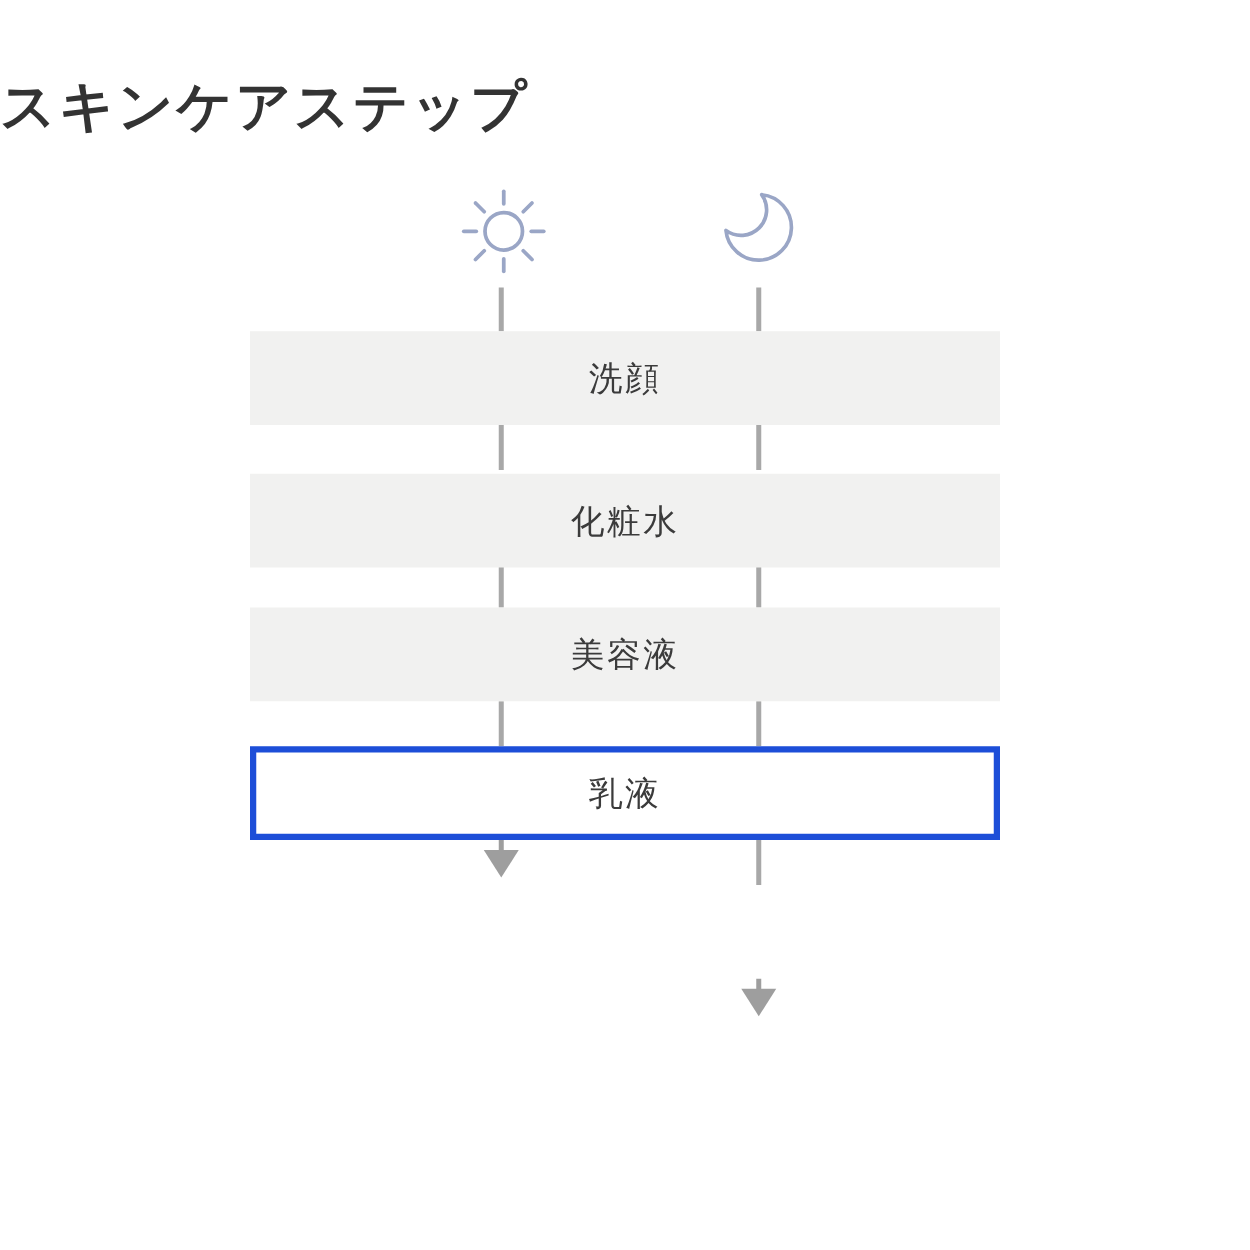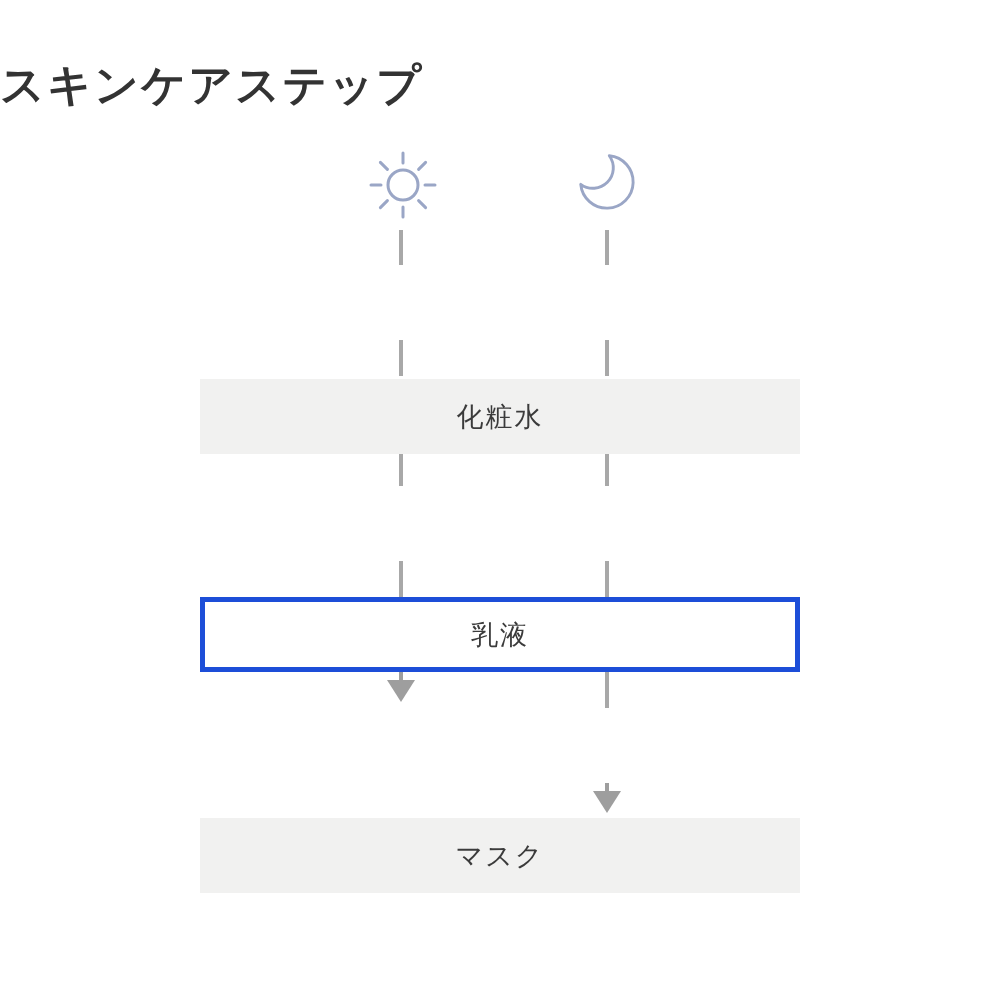--- a/index.html
+++ b/index.html
@@ -110,23 +110,26 @@
   <div class="tri" style="left:387px; top:680px;"></div>
 
   <div class="seg" style="left:605px; top:230px; height:35px;"></div>
   <div class="seg" style="left:605px; top:340px; height:36px;"></div>
   <div class="seg" style="left:605px; top:451px; height:35px;"></div>
   <div class="seg" style="left:605px; top:561px; height:36px;"></div>
   <div class="seg" style="left:605px; top:672px; height:36px;"></div>
   <div class="stem" style="left:605px; top:783px; height:9px;"></div>
   <div class="tri" style="left:593px; top:791px;"></div>
 
+  <div class="step r1">
+    <span>洗顔</span>
+  </div>
   <div class="step r2">
     <span>化粧水</span>
   </div>
+  <div class="step r3">
+    <span>美容液</span>
+  </div>
   <div class="step r4 highlight">
     <span>乳液</span>
-  </div>
-  <div class="step r6">
-    <span>マスク</span>
   </div>
 
 </div>
 
 </body></html>

